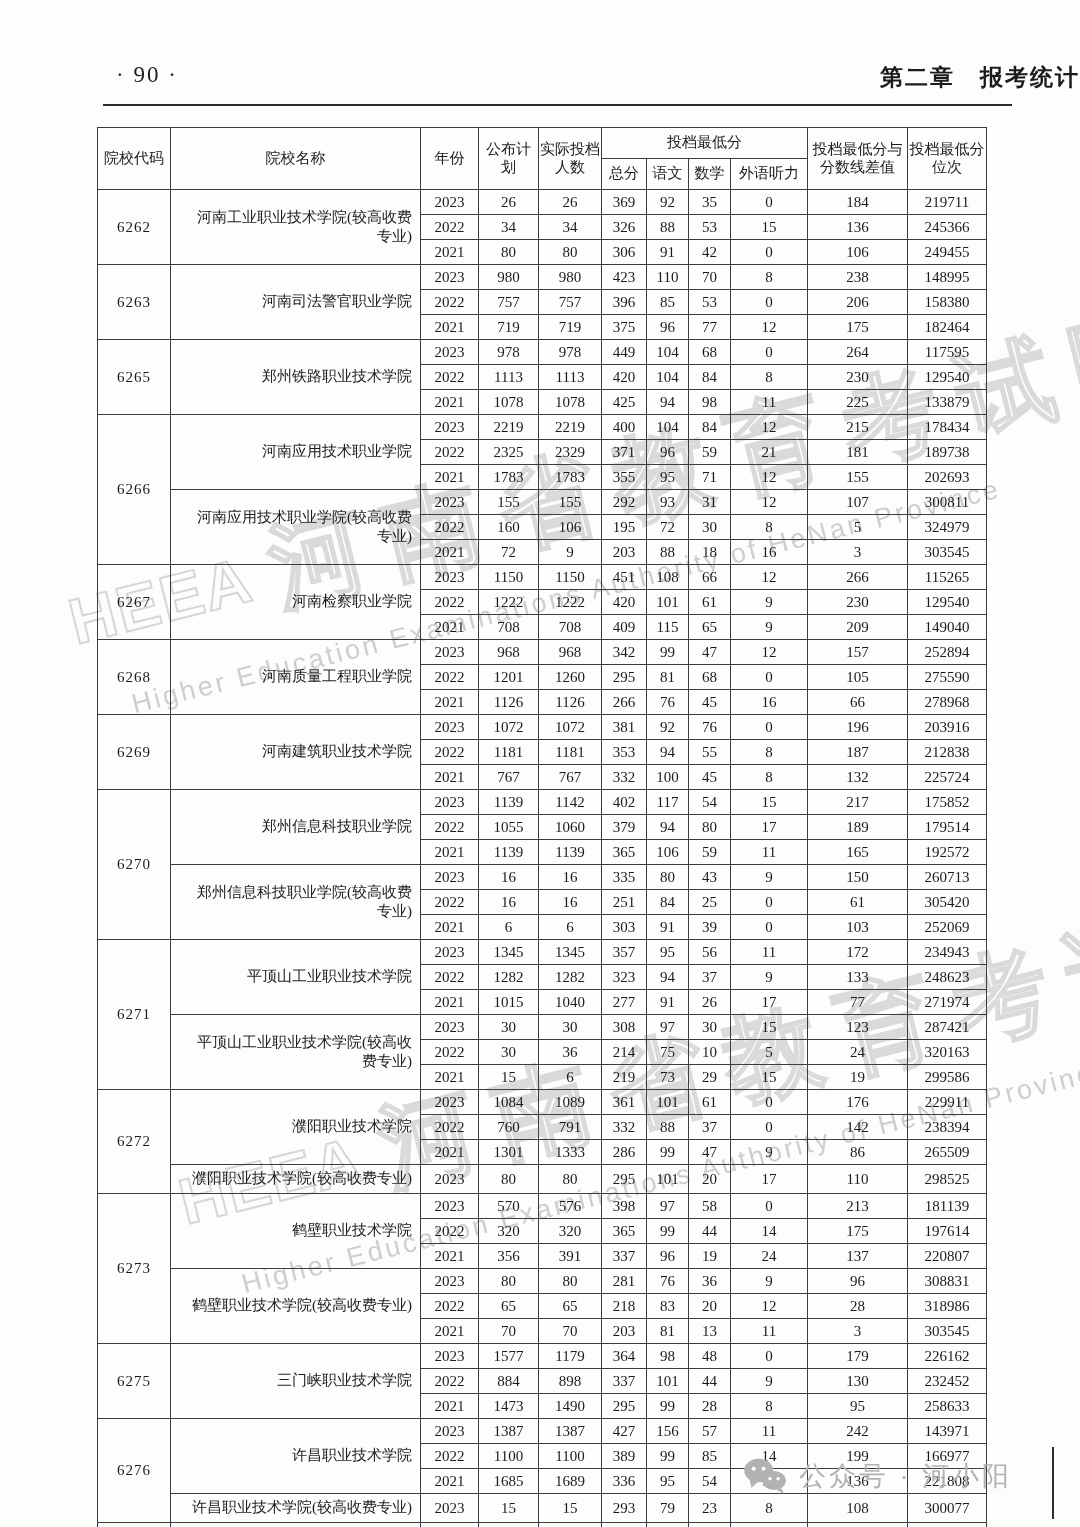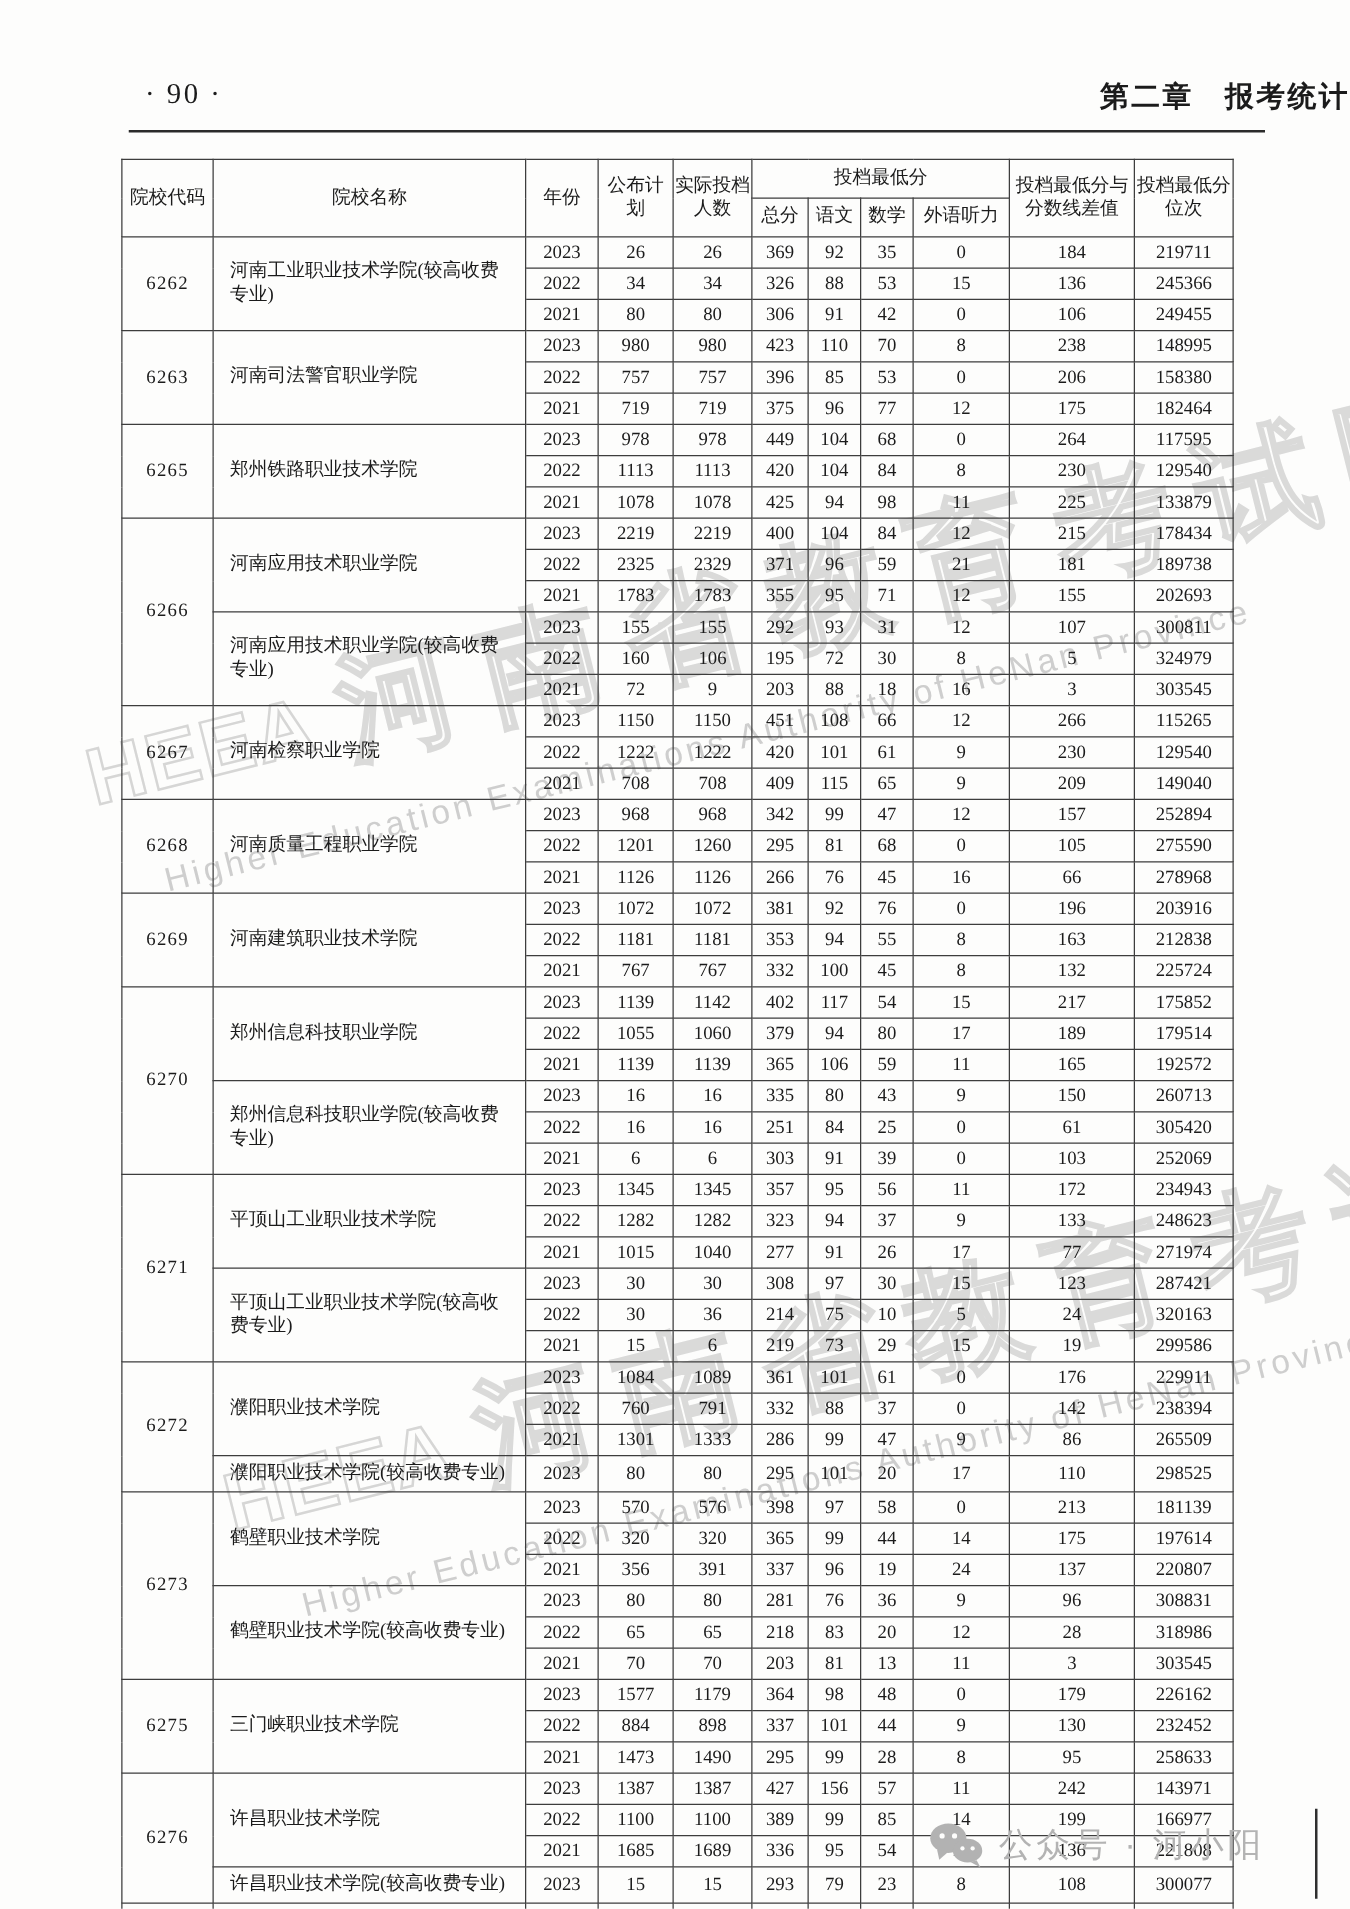--- a/index.html
+++ b/index.html
@@ -32,21 +32,21 @@
   }
 
   
   .tbl-wrap{position:absolute;left:97px;top:127px;z-index:2;}
   table{border-collapse:collapse;table-layout:fixed;background:transparent;}
   td,th{border:1.4px solid #3d3d3d;text-align:center;vertical-align:middle;
         font-weight:normal;font-size:15px;padding:0;color:#1b1b1b;
         overflow:hidden;}
   thead th{height:30px;line-height:1.15;font-size:15px;}
   tbody td{height:24px;}
-  td.name-cell{text-align:left;padding:2px 8px 2px 13px;font-size:15px;line-height:1.3;}
+  td.name-cell{text-align:right;padding:2px 8px 2px 13px;font-size:15px;line-height:1.3;}
   td.code-cell{font-size:15px;letter-spacing:1px;}
 
   
   .footer{position:absolute;top:1452px;left:0;width:1012px;height:48px;
           display:flex;align-items:center;justify-content:flex-end;gap:12px;z-index:2;}
   .footer-label{font-family:"Liberation Sans","DejaVu Sans",sans-serif;
                 font-size:27px;color:#b3b3b3;letter-spacing:3px;}
   .wechat-icon{width:44px;height:38px;display:block;}
   .edge-line{position:absolute;left:1052px;top:1447px;width:2px;height:72px;background:#2f2f2f;z-index:2;}
 </style>
@@ -366,21 +366,21 @@
           <td>203916</td>
         </tr>
         <tr>
           <td>2022</td>
           <td>1181</td>
           <td>1181</td>
           <td>353</td>
           <td>94</td>
           <td>55</td>
           <td>8</td>
-          <td>163</td>
+          <td>187</td>
           <td>212838</td>
         </tr>
         <tr>
           <td>2021</td>
           <td>767</td>
           <td>767</td>
           <td>332</td>
           <td>100</td>
           <td>45</td>
           <td>8</td>

